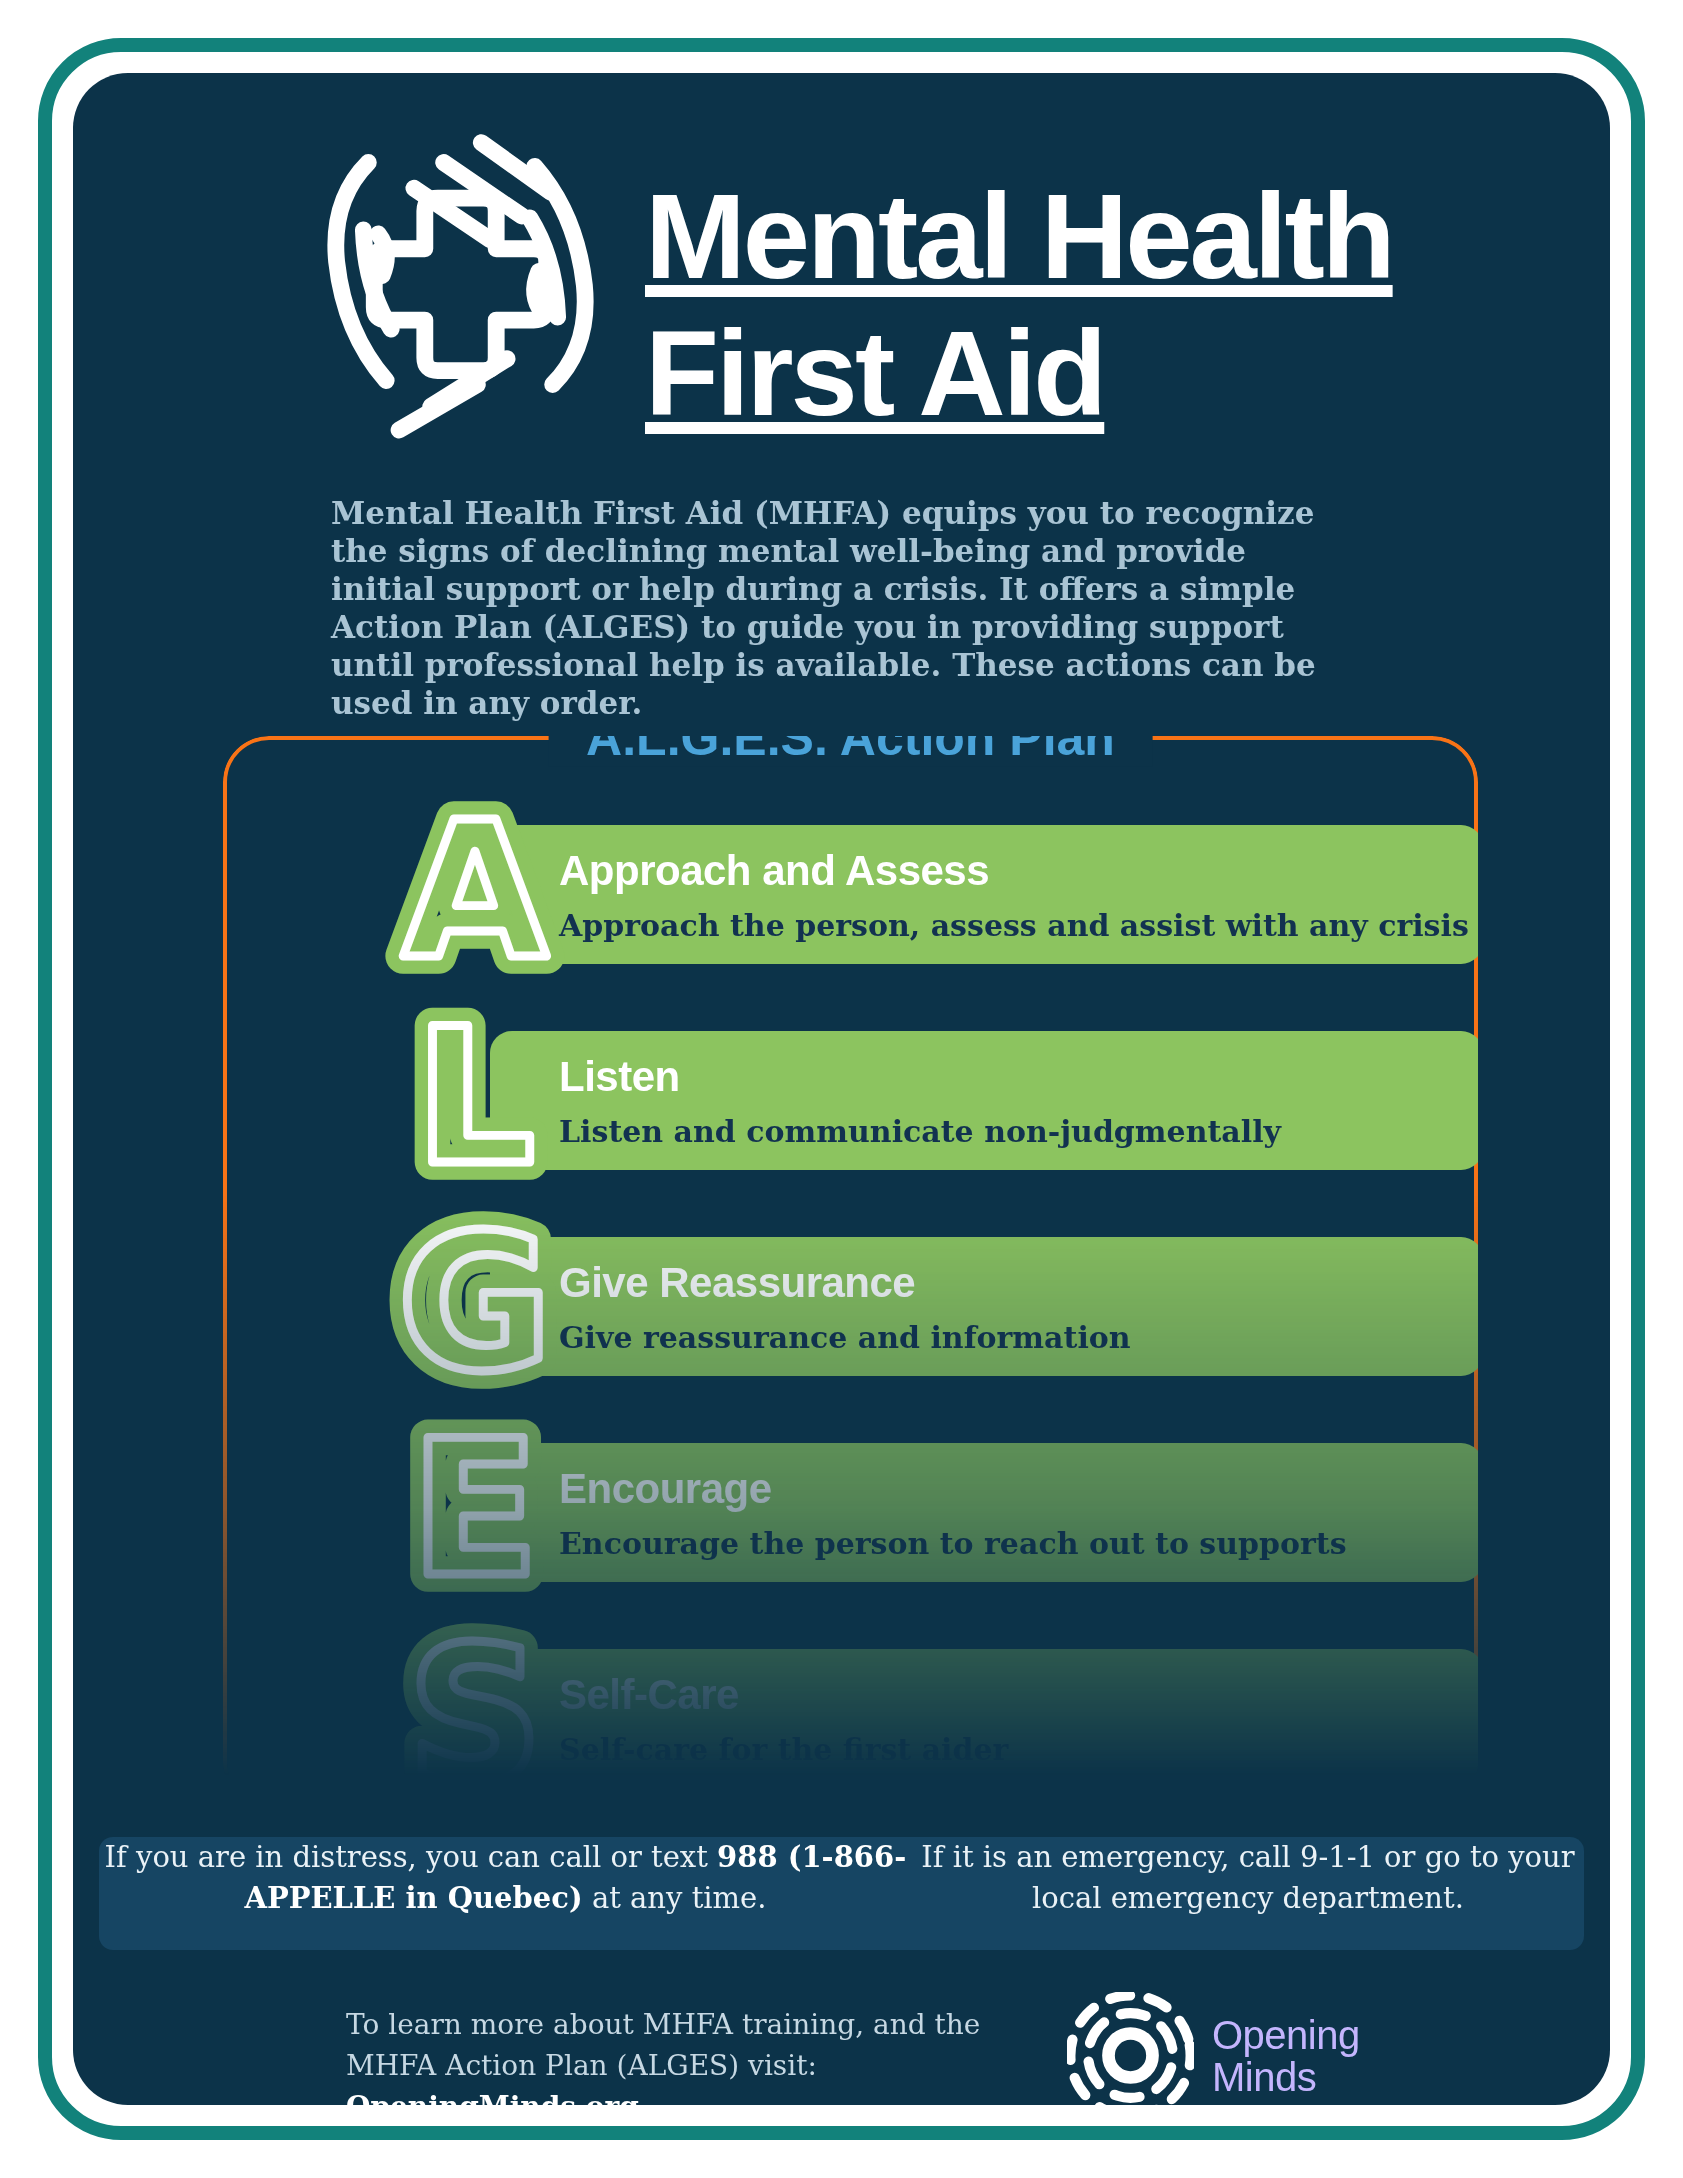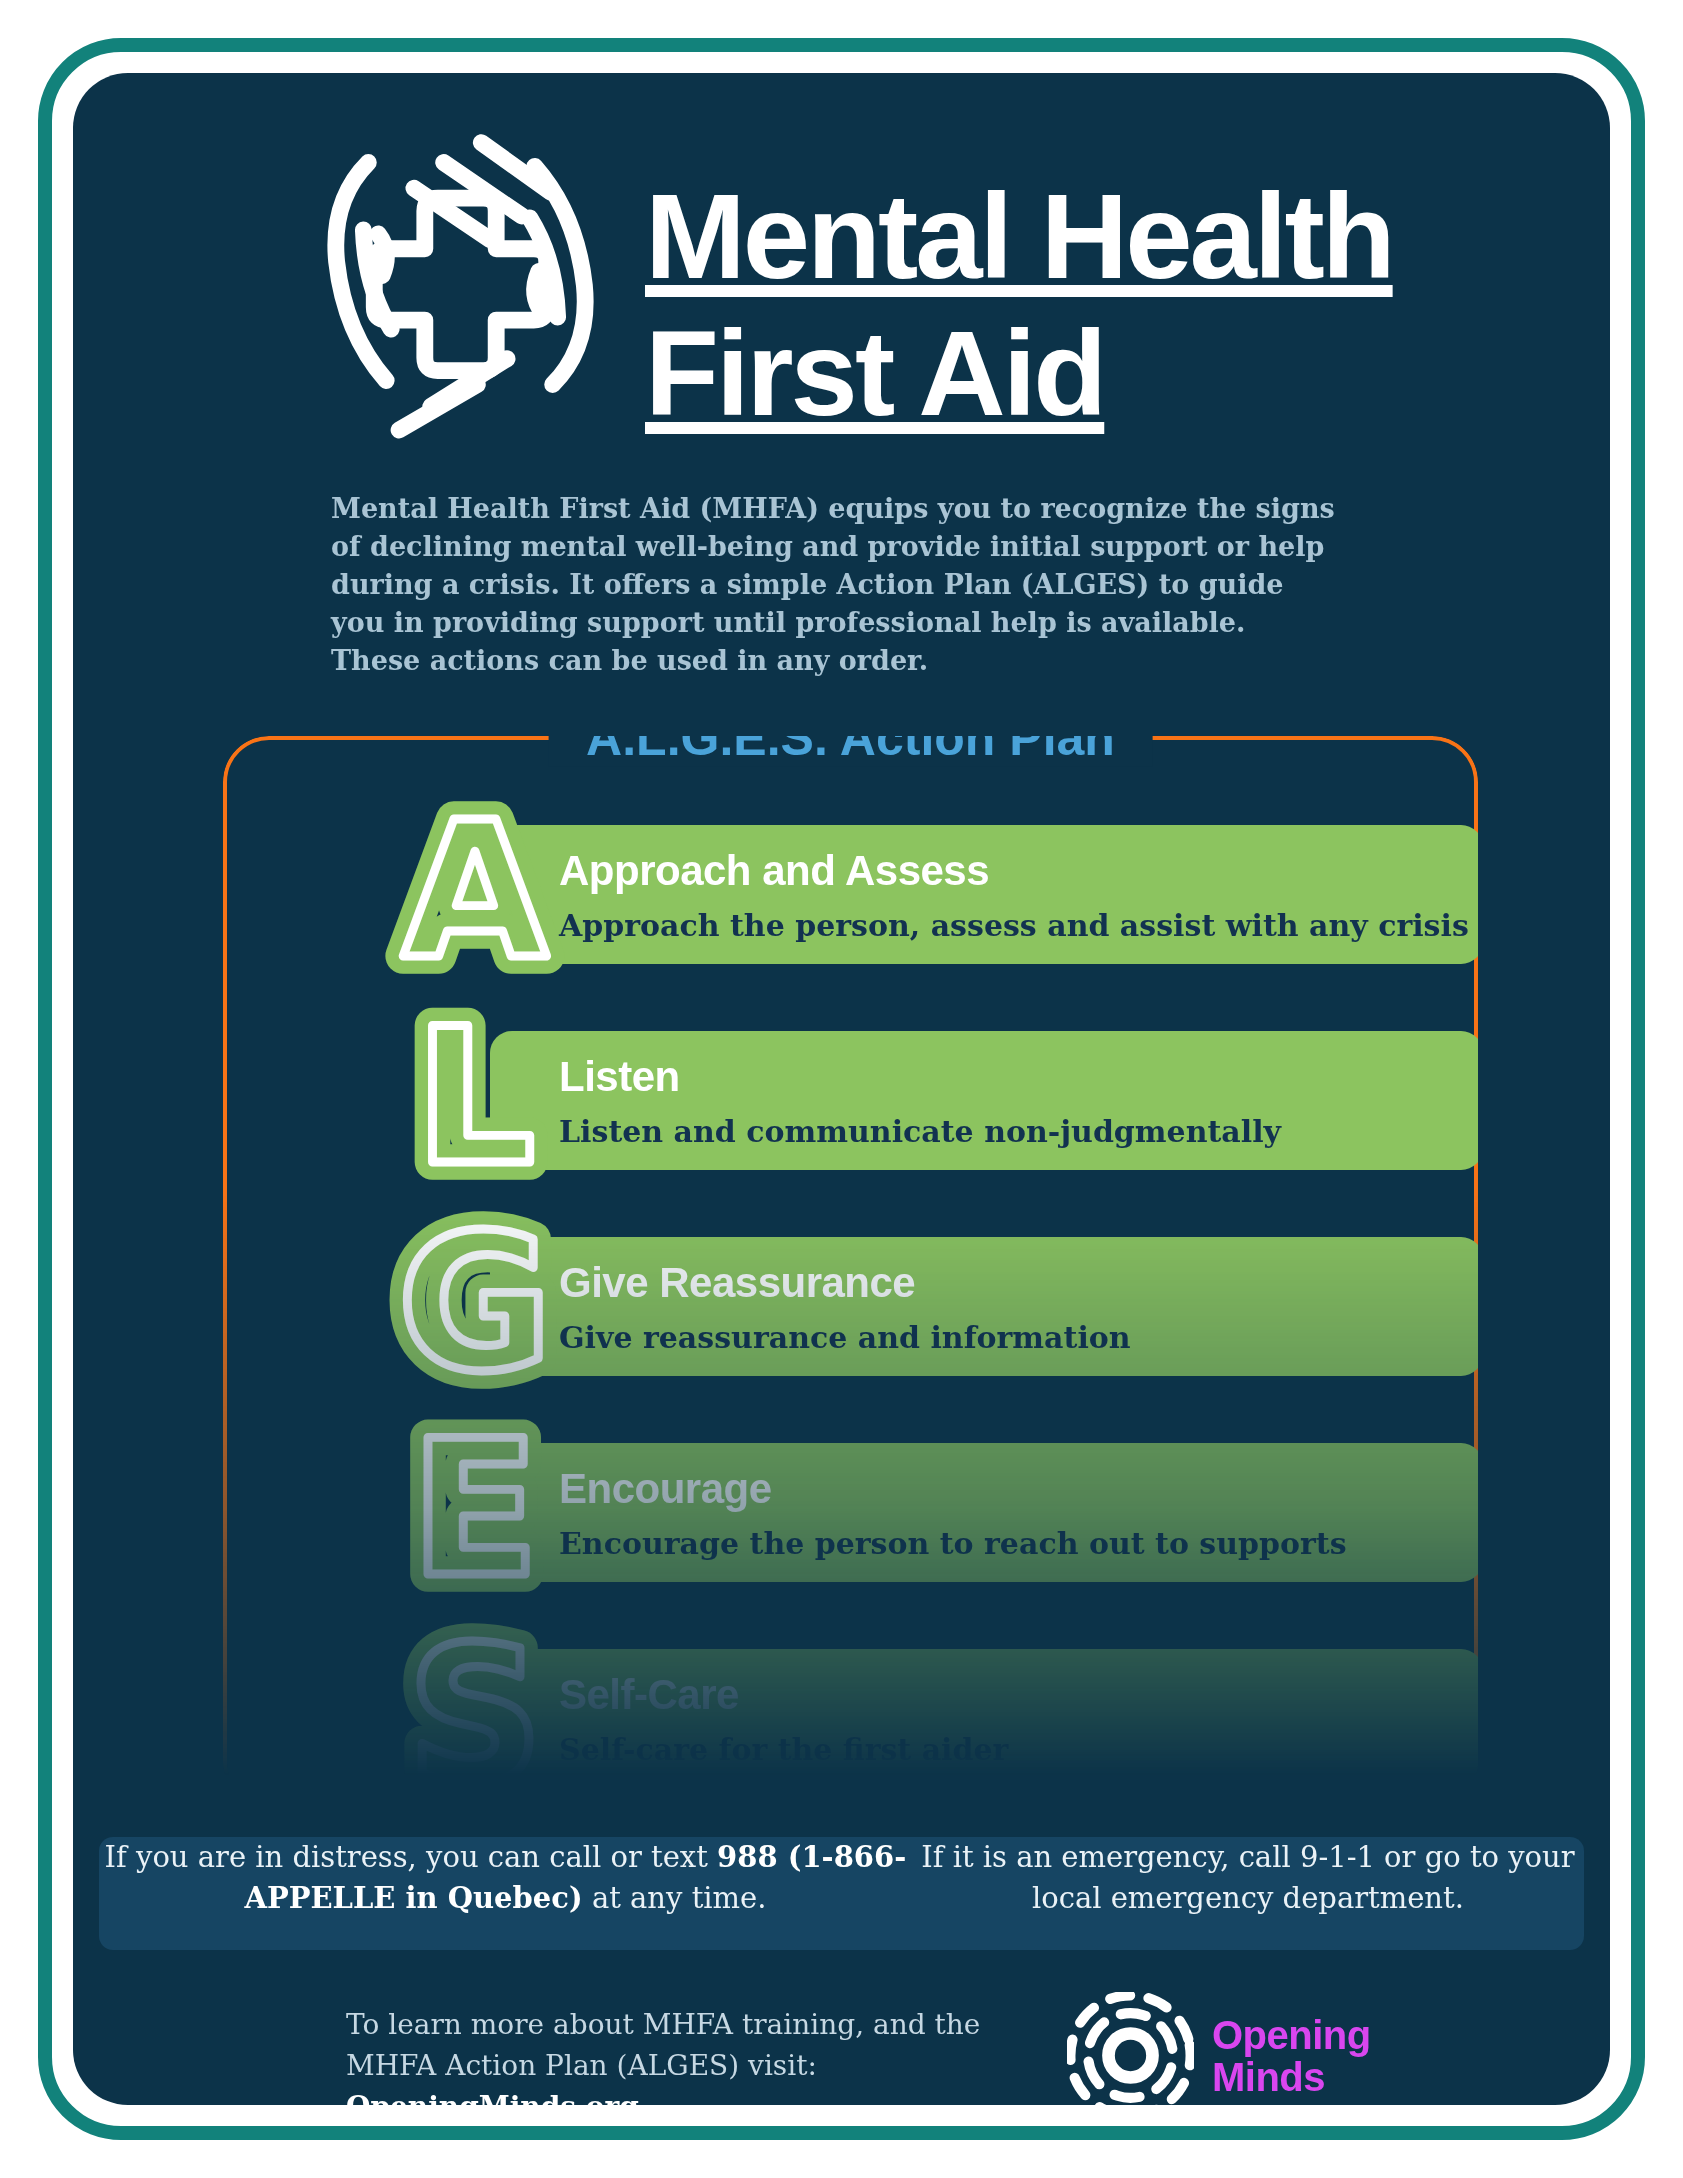--- a/index.html
+++ b/index.html
@@ -18,21 +18,21 @@
   
   .logo-mark{position:absolute;left:214px;top:34px;width:347px;height:333px;}
   .logo-mark path{fill:none;stroke:#ffffff;stroke-width:17;stroke-linecap:round;stroke-linejoin:round;}
   .page-title{
     position:absolute;left:572px;top:95px;color:#ffffff;
     font-weight:bold;font-size:121px;line-height:137px;letter-spacing:-3px;text-decoration:underline;
   }
   .intro{
     position:absolute;left:258px;top:390px;width:1010px;
     font-family:"DejaVu Serif", serif;font-weight:bold;
-    font-size:27px;line-height:38px;color:#a9c4d4;
+    font-size:31px;line-height:38px;color:#a9c4d4;
   }
   
   .alges{
     position:absolute;left:150px;top:663px;width:1247px;height:1064px;
     border:4px solid #f97316;border-radius:46px;
     -webkit-mask-image:linear-gradient(180deg,#000 0%,#000 42%,rgba(0,0,0,.55) 72%,transparent 97%);
     mask-image:linear-gradient(180deg,#000 0%,#000 42%,rgba(0,0,0,.55) 72%,transparent 97%);
   }
   .alges-title{
     position:absolute;left:50%;top:0;transform:translate(-50%,-54%);
@@ -70,21 +70,21 @@
   .distress b{color:#ffffff;}
   
   .footer-note{
     position:absolute;left:273px;top:1931px;width:693px;
     font-family:"DejaVu Serif", serif;font-size:28px;line-height:41px;color:#c6d8e3;
   }
   .footer-note .site{font-weight:bold;color:#ffffff;text-decoration:none;}
   .om-logo{position:absolute;left:994px;top:1919px;display:flex;align-items:center;gap:18px;}
   .om-icon{width:127px;height:127px;}
   .om-icon circle{fill:none;stroke:#ffffff;stroke-linecap:round;}
-  .om-wordmark{color:#d946ef;font-weight:bold;font-size:40px;line-height:42px;letter-spacing:-0.5px;}
+  .om-wordmark{color:#c4b5fd;font-weight:normal;font-size:40px;line-height:42px;letter-spacing:-0.5px;}
 </style>
 </head>
 <body>
 
 <div class="teal-frame"></div>
 
 <div class="panel">
 
   <svg class="logo-mark" viewBox="0 0 350 336">
 

